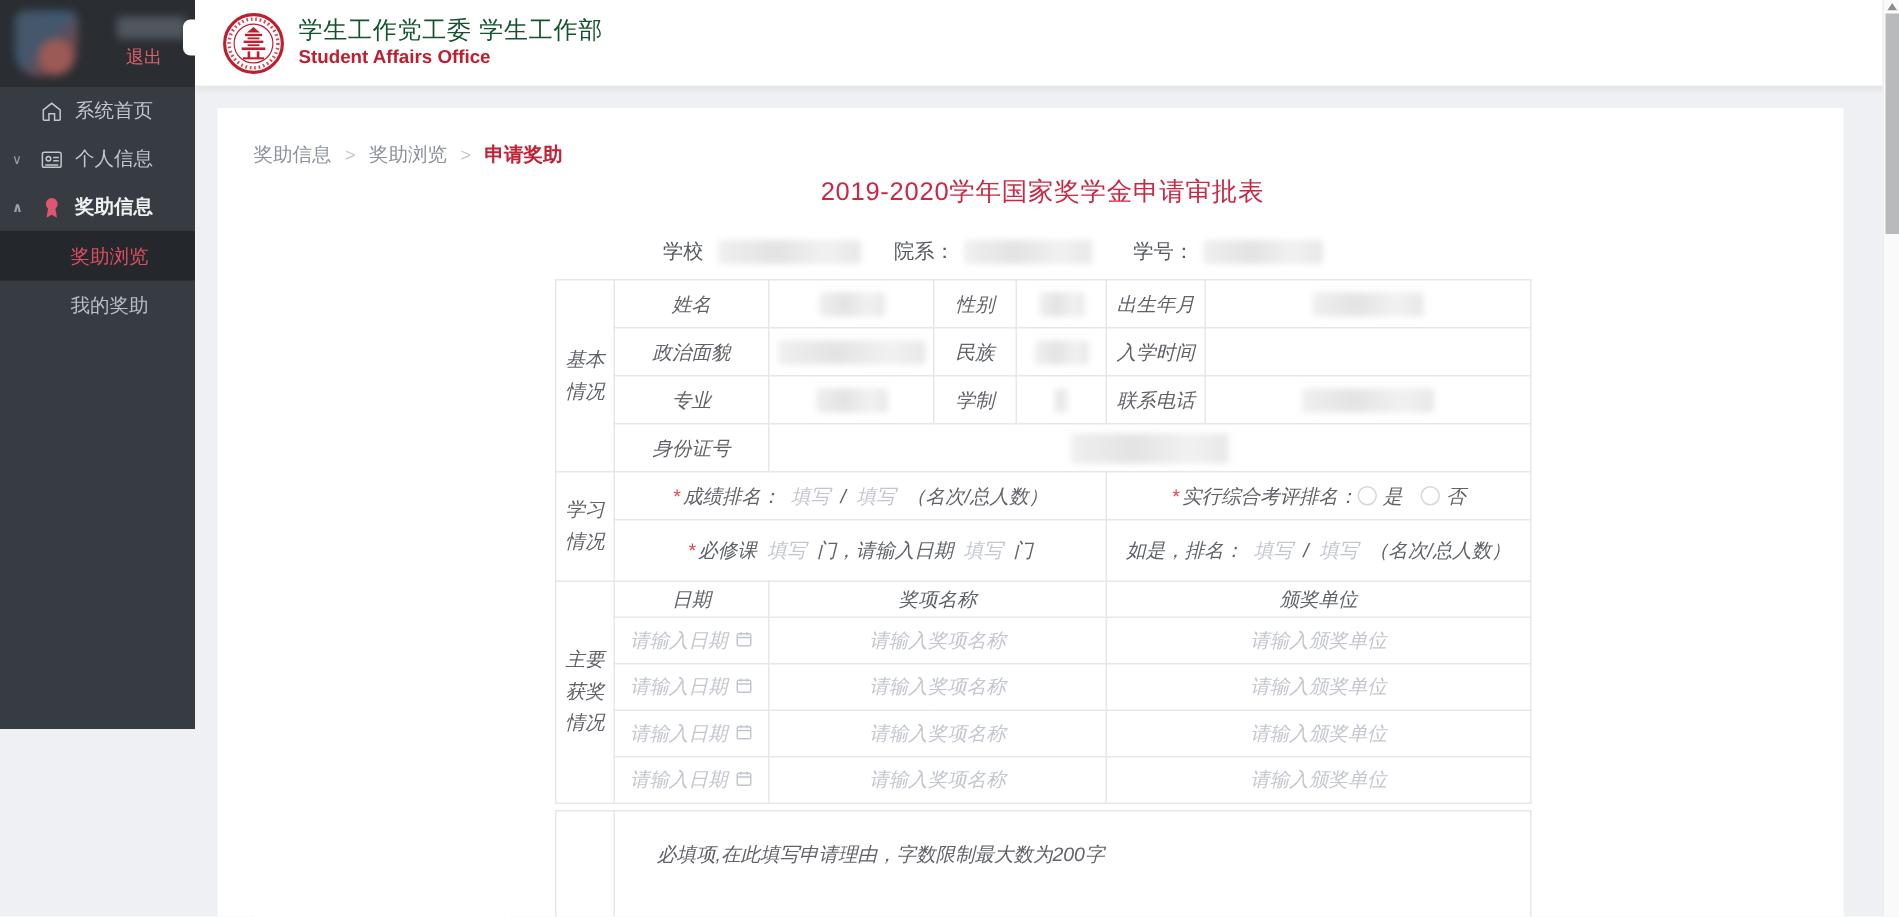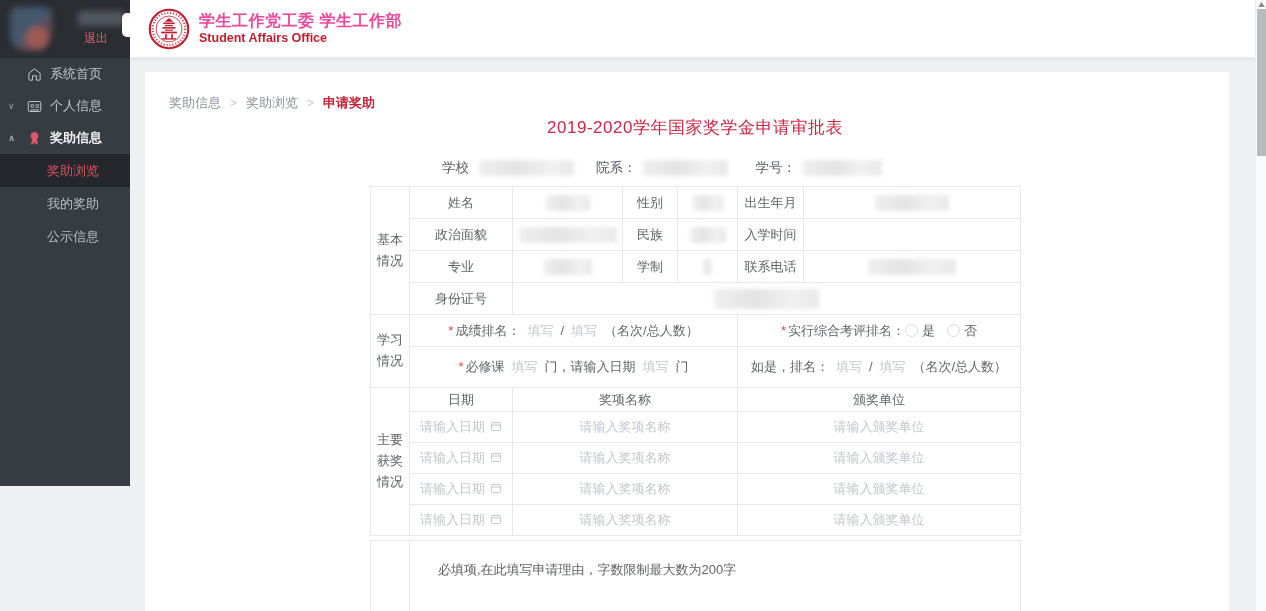--- a/index.html
+++ b/index.html
@@ -12,21 +12,21 @@
 
   
   .topbar {
     position:absolute; left:130px; top:0; width:1136px; height:58px;
     background:#ffffff; border-bottom:1px solid #e9e9e9;
     box-shadow:0 2px 4px rgba(0,0,0,.05);
     display:flex; align-items:center; padding-left:18px; z-index:3;
   }
   .brand { display:flex; align-items:center; gap:9px; }
   .org-text { display:flex; flex-direction:column; line-height:1.25; }
-  .org-cn { font-size:16px; font-weight:bold; color:#ec4899; letter-spacing:.5px; }
+  .org-cn { font-size:16px; font-weight:normal; color:#14532d; letter-spacing:.5px; }
   .org-en { font-size:12.5px; color:#bf1e2e;font-weight:bold; }
 
   
   .sidebar {
     position:absolute; left:0; top:0; width:130px; height:486px;
     background:#373c42; z-index:4;
   }
   .sb-top { height:58px; background:#2a2d32; position:relative; }
   .avatar {
     position:absolute; left:10px; top:7px; width:42px; height:44px;
@@ -83,21 +83,21 @@
   .blur-box {
     display:inline-block; height:16px; border-radius:2px;
     background:linear-gradient(90deg,#efefef,#e3e3e3 40%,#f1f1f1 75%,#e8e8e8);
     filter:blur(2px); vertical-align:middle;
   }
 
   table.main { border-collapse:collapse; width:650px; table-layout:fixed; margin-top:8px; }
   table.reason-tbl { border-collapse:collapse; width:650px; table-layout:fixed; margin-top:4px; }
   td {
     border:1px solid #e7e7e7; font-size:13px; color:#5f6368;
-    text-align:center; vertical-align:middle; padding:2px 4px;
+    text-align:center; vertical-align:middle; padding:2px 4px;font-style:italic;
   }
   tr.basic td { height:32px; }
   tr.study1 td { height:32px; }
   tr.study2 td { height:41px; }
   tr.awhead td { height:24px; }
   tr.awrow td { height:31px; }
   .group-cell { width:39px; padding:2px 1px; line-height:1.6; color:#5f6368; }
   .ph { color:#c2c6ce;text-align:center; }
   .fill-ph { color:#c2c6ce; margin:0 7px; cursor:text; }
   .star { color:#e8414b; margin-right:2px; }
@@ -161,21 +161,20 @@
       <span class="ic">
         <svg viewBox="0 0 24 24">
             <circle cx="12" cy="8" r="5.5"></circle>
             <path d="M9 12.5 7.5 21l4.5-2.6L16.5 21 15 12.5z"></path>
           </svg>
       </span>
       <span>奖助信息</span>
     </div>
     <div class="sub active">奖助浏览</div>
     <div class="sub">我的奖助</div>
-    <div class="sub">公示信息</div>
   </div>
 </div>
 
 <div class="topbar">
   <div class="brand">
     <svg width="42" height="42" viewBox="0 0 48 48">
       <circle cx="24" cy="24" r="22" fill="none" stroke="#bf1e2e" stroke-width="2.4"></circle>
       <circle cx="24" cy="24" r="18.6" fill="none" stroke="#bf1e2e" stroke-width="2.6" stroke-dasharray="1.3 2.1" opacity="0.8"></circle>
       <circle cx="24" cy="24" r="14.8" fill="none" stroke="#bf1e2e" stroke-width="0.9"></circle>
       <g fill="#bf1e2e">

